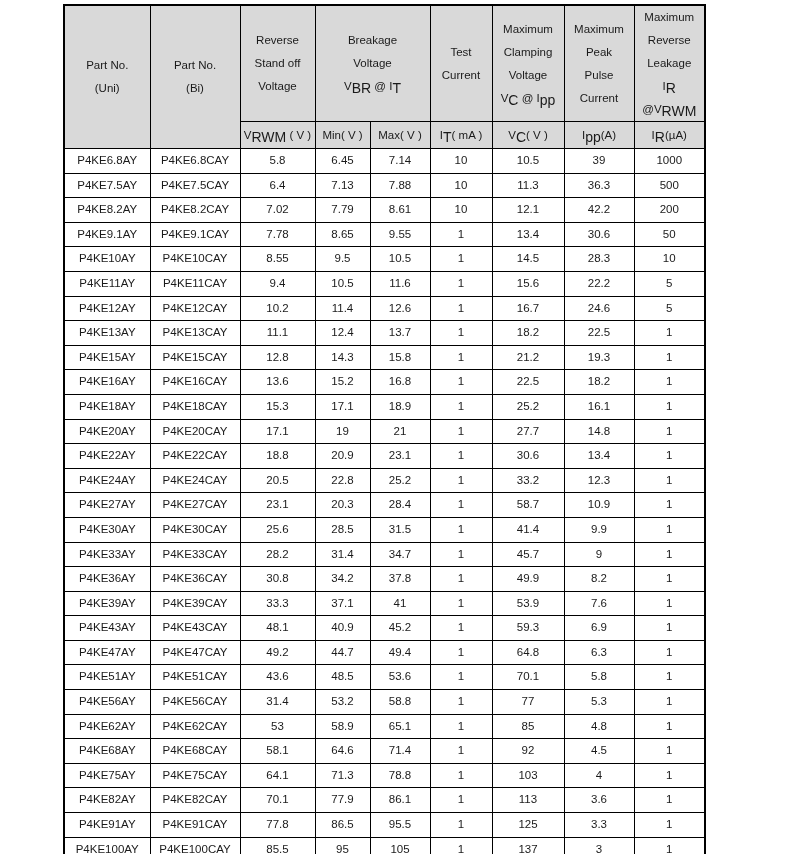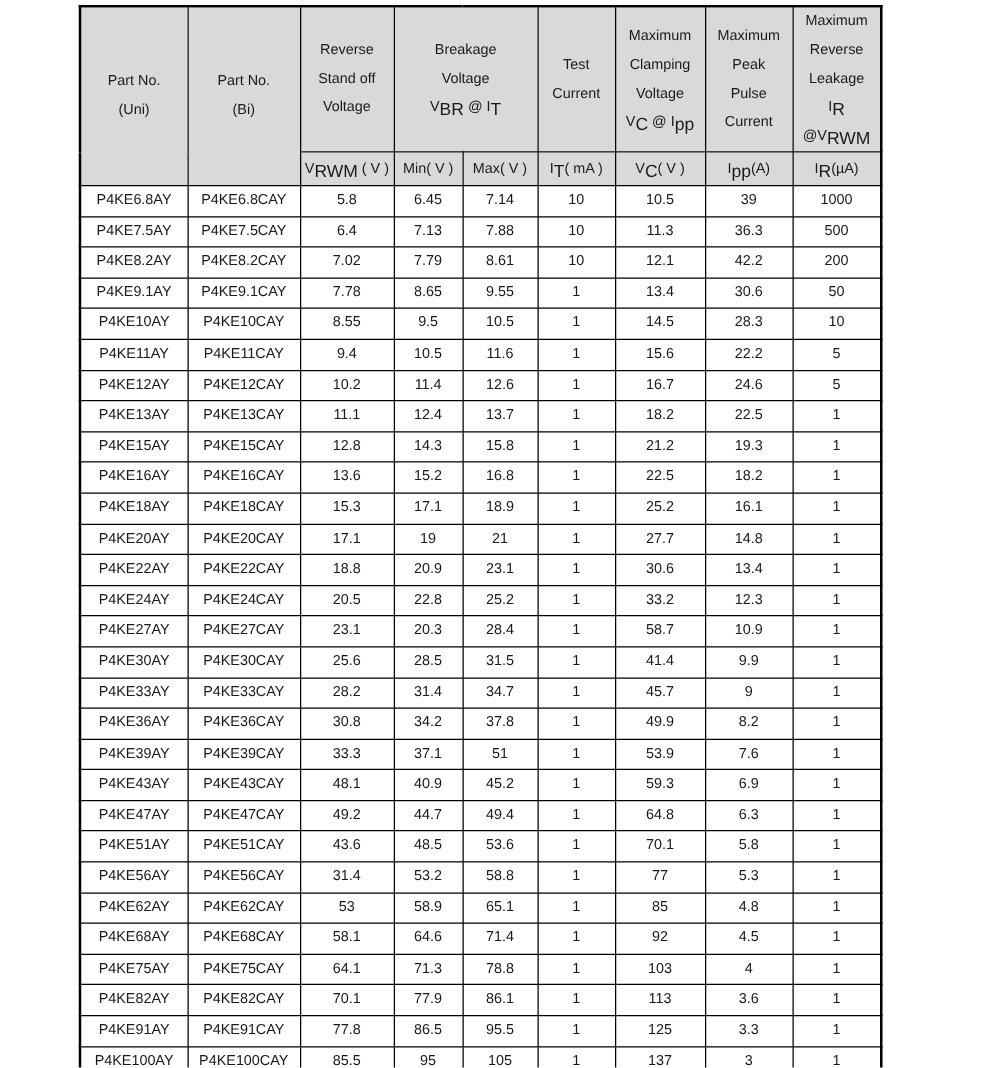--- a/index.html
+++ b/index.html
@@ -304,21 +304,21 @@
           <td>1</td>
           <td>49.9</td>
           <td>8.2</td>
           <td>1</td>
         </tr>
         <tr>
           <td>P4KE39AY</td>
           <td>P4KE39CAY</td>
           <td>33.3</td>
           <td>37.1</td>
-          <td>51</td>
+          <td>41</td>
           <td>1</td>
           <td>53.9</td>
           <td>7.6</td>
           <td>1</td>
         </tr>
         <tr>
           <td>P4KE43AY</td>
           <td>P4KE43CAY</td>
           <td>48.1</td>
           <td>40.9</td>

